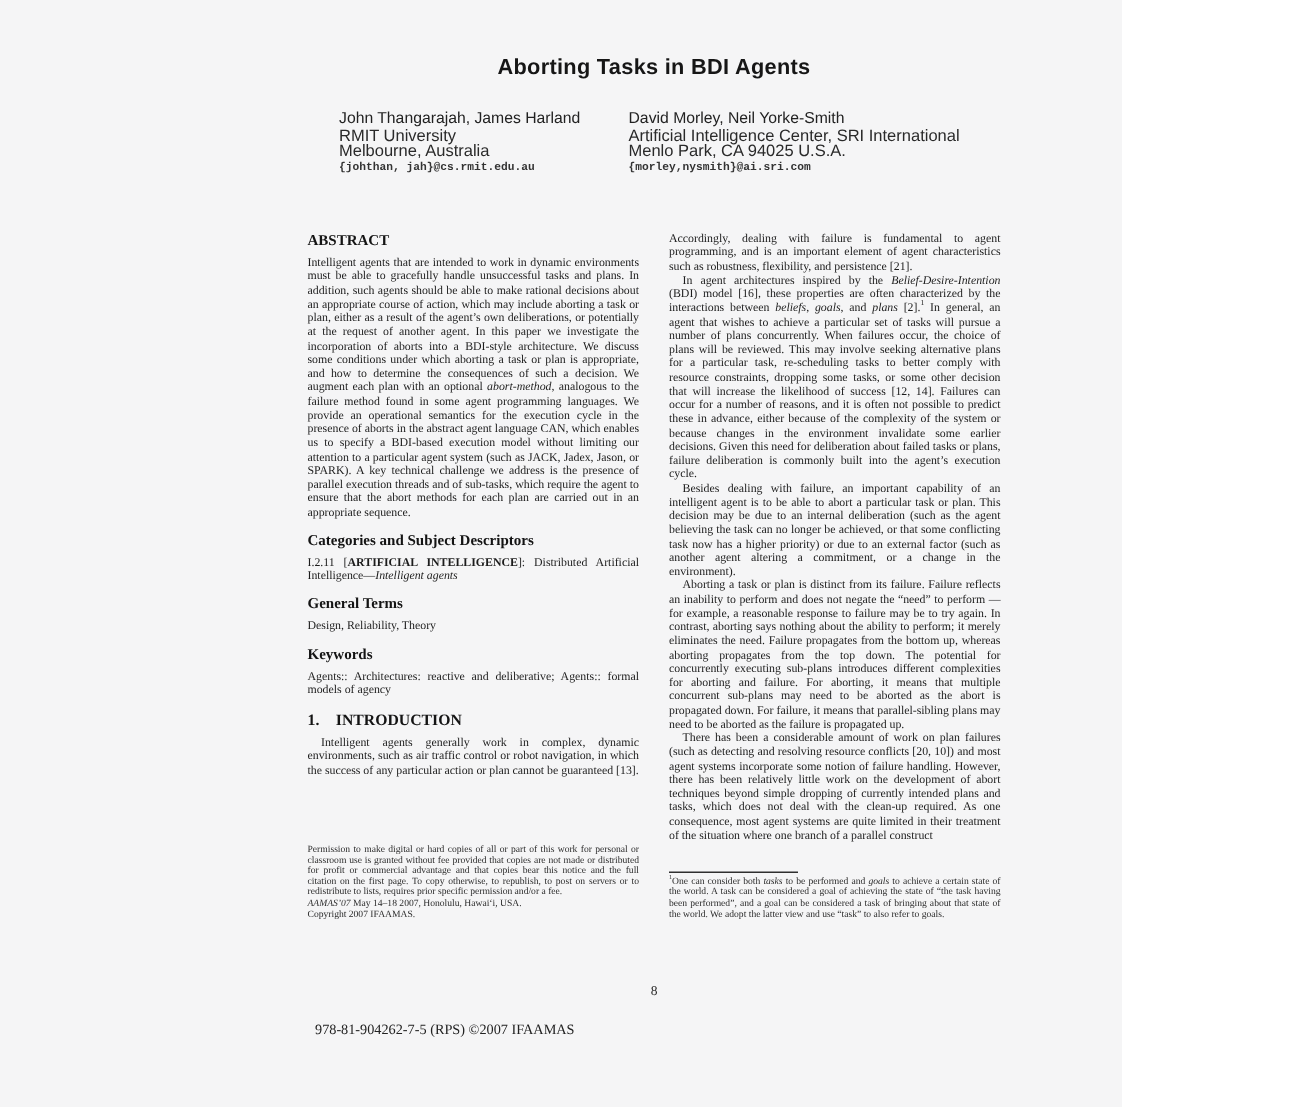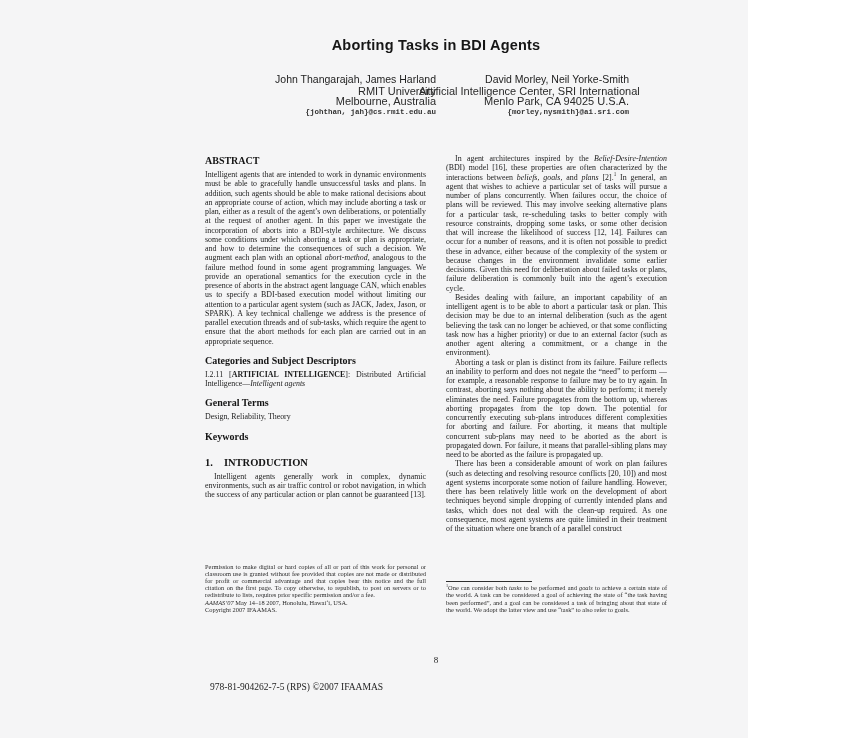--- a/index.html
+++ b/index.html
@@ -7,21 +7,21 @@
     position:relative;width:748px;height:738px;overflow:hidden;
     background:#f5f5f6;color:#1a1a1a;
     font-family:"Liberation Serif", serif;
     -webkit-font-smoothing:antialiased;
   }
   .title{
     position:absolute;left:205px;top:37px;width:462px;margin:0;
     text-align:center;font-family:"Liberation Sans", sans-serif;
     font-size:14.5px;font-weight:bold;letter-spacing:.2px;color:#161616;
   }
-  .author-block{position:absolute;top:73px;width:210px;text-align:right;}
+  .author-block{position:absolute;top:73px;width:210px;text-align:left;}
   .author-block.left{left:226px;}
   .author-block.right{left:419px;}
   .author-names{font-family:"Liberation Sans", sans-serif;font-size:10.5px;color:#222;white-space:nowrap;margin-bottom:2px;}
   .author-affil{font-family:Liberation Sans, sans-serif;font-size:11px;line-height:9.6px;color:#2a2a2a;white-space:nowrap;}
   .author-email{font-family:"Liberation Mono","DejaVu Sans Mono", monospace;font-size:7.5px;color:#333;white-space:nowrap;margin-top:2px;font-weight:bold;}
   .columns{position:absolute;left:205px;top:154px;width:462px;display:flex;gap:20px;}
   .col{width:227px;min-height:459px;display:flex;flex-direction:column;}
   .body-text{
     margin:0;font-size:7.9px;line-height:9.25px;text-align:justify;
     color:#1c1c1c;hyphens:auto;-webkit-hyphens:auto;
@@ -72,32 +72,34 @@
       <h2 class="heading first">ABSTRACT</h2>
       <p class="body-text">Intelligent agents that are intended to work in dynamic environments must be able to gracefully handle unsuccessful tasks and plans. In addition, such agents should be able to make rational decisions about an appropriate course of action, which may include aborting a task or plan, either as a result of the agent’s own deliberations, or potentially at the request of another agent. In this paper we investigate the incorporation of aborts into a BDI-style architecture. We discuss some conditions under which aborting a task or plan is appropriate, and how to determine the consequences of such a decision. We augment each plan with an optional <i>abort-method</i>, analogous to the failure method found in some agent programming languages. We provide an operational semantics for the execution cycle in the presence of aborts in the abstract agent language CAN, which enables us to specify a BDI-based execution model without limiting our attention to a particular agent system (such as JACK, Jadex, Jason, or SPARK). A key technical challenge we address is the presence of parallel execution threads and of sub-tasks, which require the agent to ensure that the abort methods for each plan are carried out in an appropriate sequence.</p>
 
       <h2 class="heading">Categories and Subject Descriptors</h2>
       <p class="body-text">I.2.11 [<b>ARTIFICIAL INTELLIGENCE</b>]: Distributed Artificial Intelligence—<i>Intelligent agents</i></p>
 
       <h2 class="heading">General Terms</h2>
       <p class="body-text">Design, Reliability, Theory</p>
 
       <h2 class="heading">Keywords</h2>
+      <p class="body-text">Agents:: Architectures: reactive and deliberative; Agents:: formal models of agency</p>
 
       <h2 class="heading sec"><span>1.</span><span class="sec-title">INTRODUCTION</span></h2>
       <p class="body-text indent">Intelligent agents generally work in complex, dynamic environments, such as air traffic control or robot navigation, in which the success of any particular action or plan cannot be guaranteed [13].</p>
 
       <div class="permission small-print">
         <p class="justified">Permission to make digital or hard copies of all or part of this work for personal or classroom use is granted without fee provided that copies are not made or distributed for profit or commercial advantage and that copies bear this notice and the full citation on the first page. To copy otherwise, to republish, to post on servers or to redistribute to lists, requires prior specific permission and/or a fee.</p>
         <p><i>AAMAS’07</i> May 14–18 2007, Honolulu, Hawai‘i, USA.</p>
         <p>Copyright 2007 IFAAMAS.</p>
       </div>
     </div>
 
     <div class="col">
+      <p class="body-text">Accordingly, dealing with failure is fundamental to agent programming, and is an important element of agent characteristics such as robustness, flexibility, and persistence [21].</p>
       <p class="body-text indent">In agent architectures inspired by the <i>Belief-Desire-Intention</i> (BDI) model [16], these properties are often characterized by the interactions between <i>beliefs</i>, <i>goals</i>, and <i>plans</i> [2].<sup>1</sup> In general, an agent that wishes to achieve a particular set of tasks will pursue a number of plans concurrently. When failures occur, the choice of plans will be reviewed. This may involve seeking alternative plans for a particular task, re-scheduling tasks to better comply with resource constraints, dropping some tasks, or some other decision that will increase the likelihood of success [12, 14]. Failures can occur for a number of reasons, and it is often not possible to predict these in advance, either because of the complexity of the system or because changes in the environment invalidate some earlier decisions. Given this need for deliberation about failed tasks or plans, failure deliberation is commonly built into the agent’s execution cycle.</p>
       <p class="body-text indent">Besides dealing with failure, an important capability of an intelligent agent is to be able to abort a particular task or plan. This decision may be due to an internal deliberation (such as the agent believing the task can no longer be achieved, or that some conflicting task now has a higher priority) or due to an external factor (such as another agent altering a commitment, or a change in the environment).</p>
       <p class="body-text indent">Aborting a task or plan is distinct from its failure. Failure reflects an inability to perform and does not negate the “need” to perform — for example, a reasonable response to failure may be to try again. In contrast, aborting says nothing about the ability to perform; it merely eliminates the need. Failure propagates from the bottom up, whereas aborting propagates from the top down. The potential for concurrently executing sub-plans introduces different complexities for aborting and failure. For aborting, it means that multiple concurrent sub-plans may need to be aborted as the abort is propagated down. For failure, it means that parallel-sibling plans may need to be aborted as the failure is propagated up.</p>
       <p class="body-text indent">There has been a considerable amount of work on plan failures (such as detecting and resolving resource conflicts [20, 10]) and most agent systems incorporate some notion of failure handling. However, there has been relatively little work on the development of abort techniques beyond simple dropping of currently intended plans and tasks, which does not deal with the clean-up required. As one consequence, most agent systems are quite limited in their treatment of the situation where one branch of a parallel construct</p>
 
       <div class="footnote small-print">
         <div class="fn-rule"></div>
         <p><sup>1</sup>One can consider both <i>tasks</i> to be performed and <i>goals</i> to achieve a certain state of the world. A task can be considered a goal of achieving the state of “the task having been performed”, and a goal can be considered a task of bringing about that state of the world. We adopt the latter view and use “task” to also refer to goals.</p>
       </div>
     </div>

